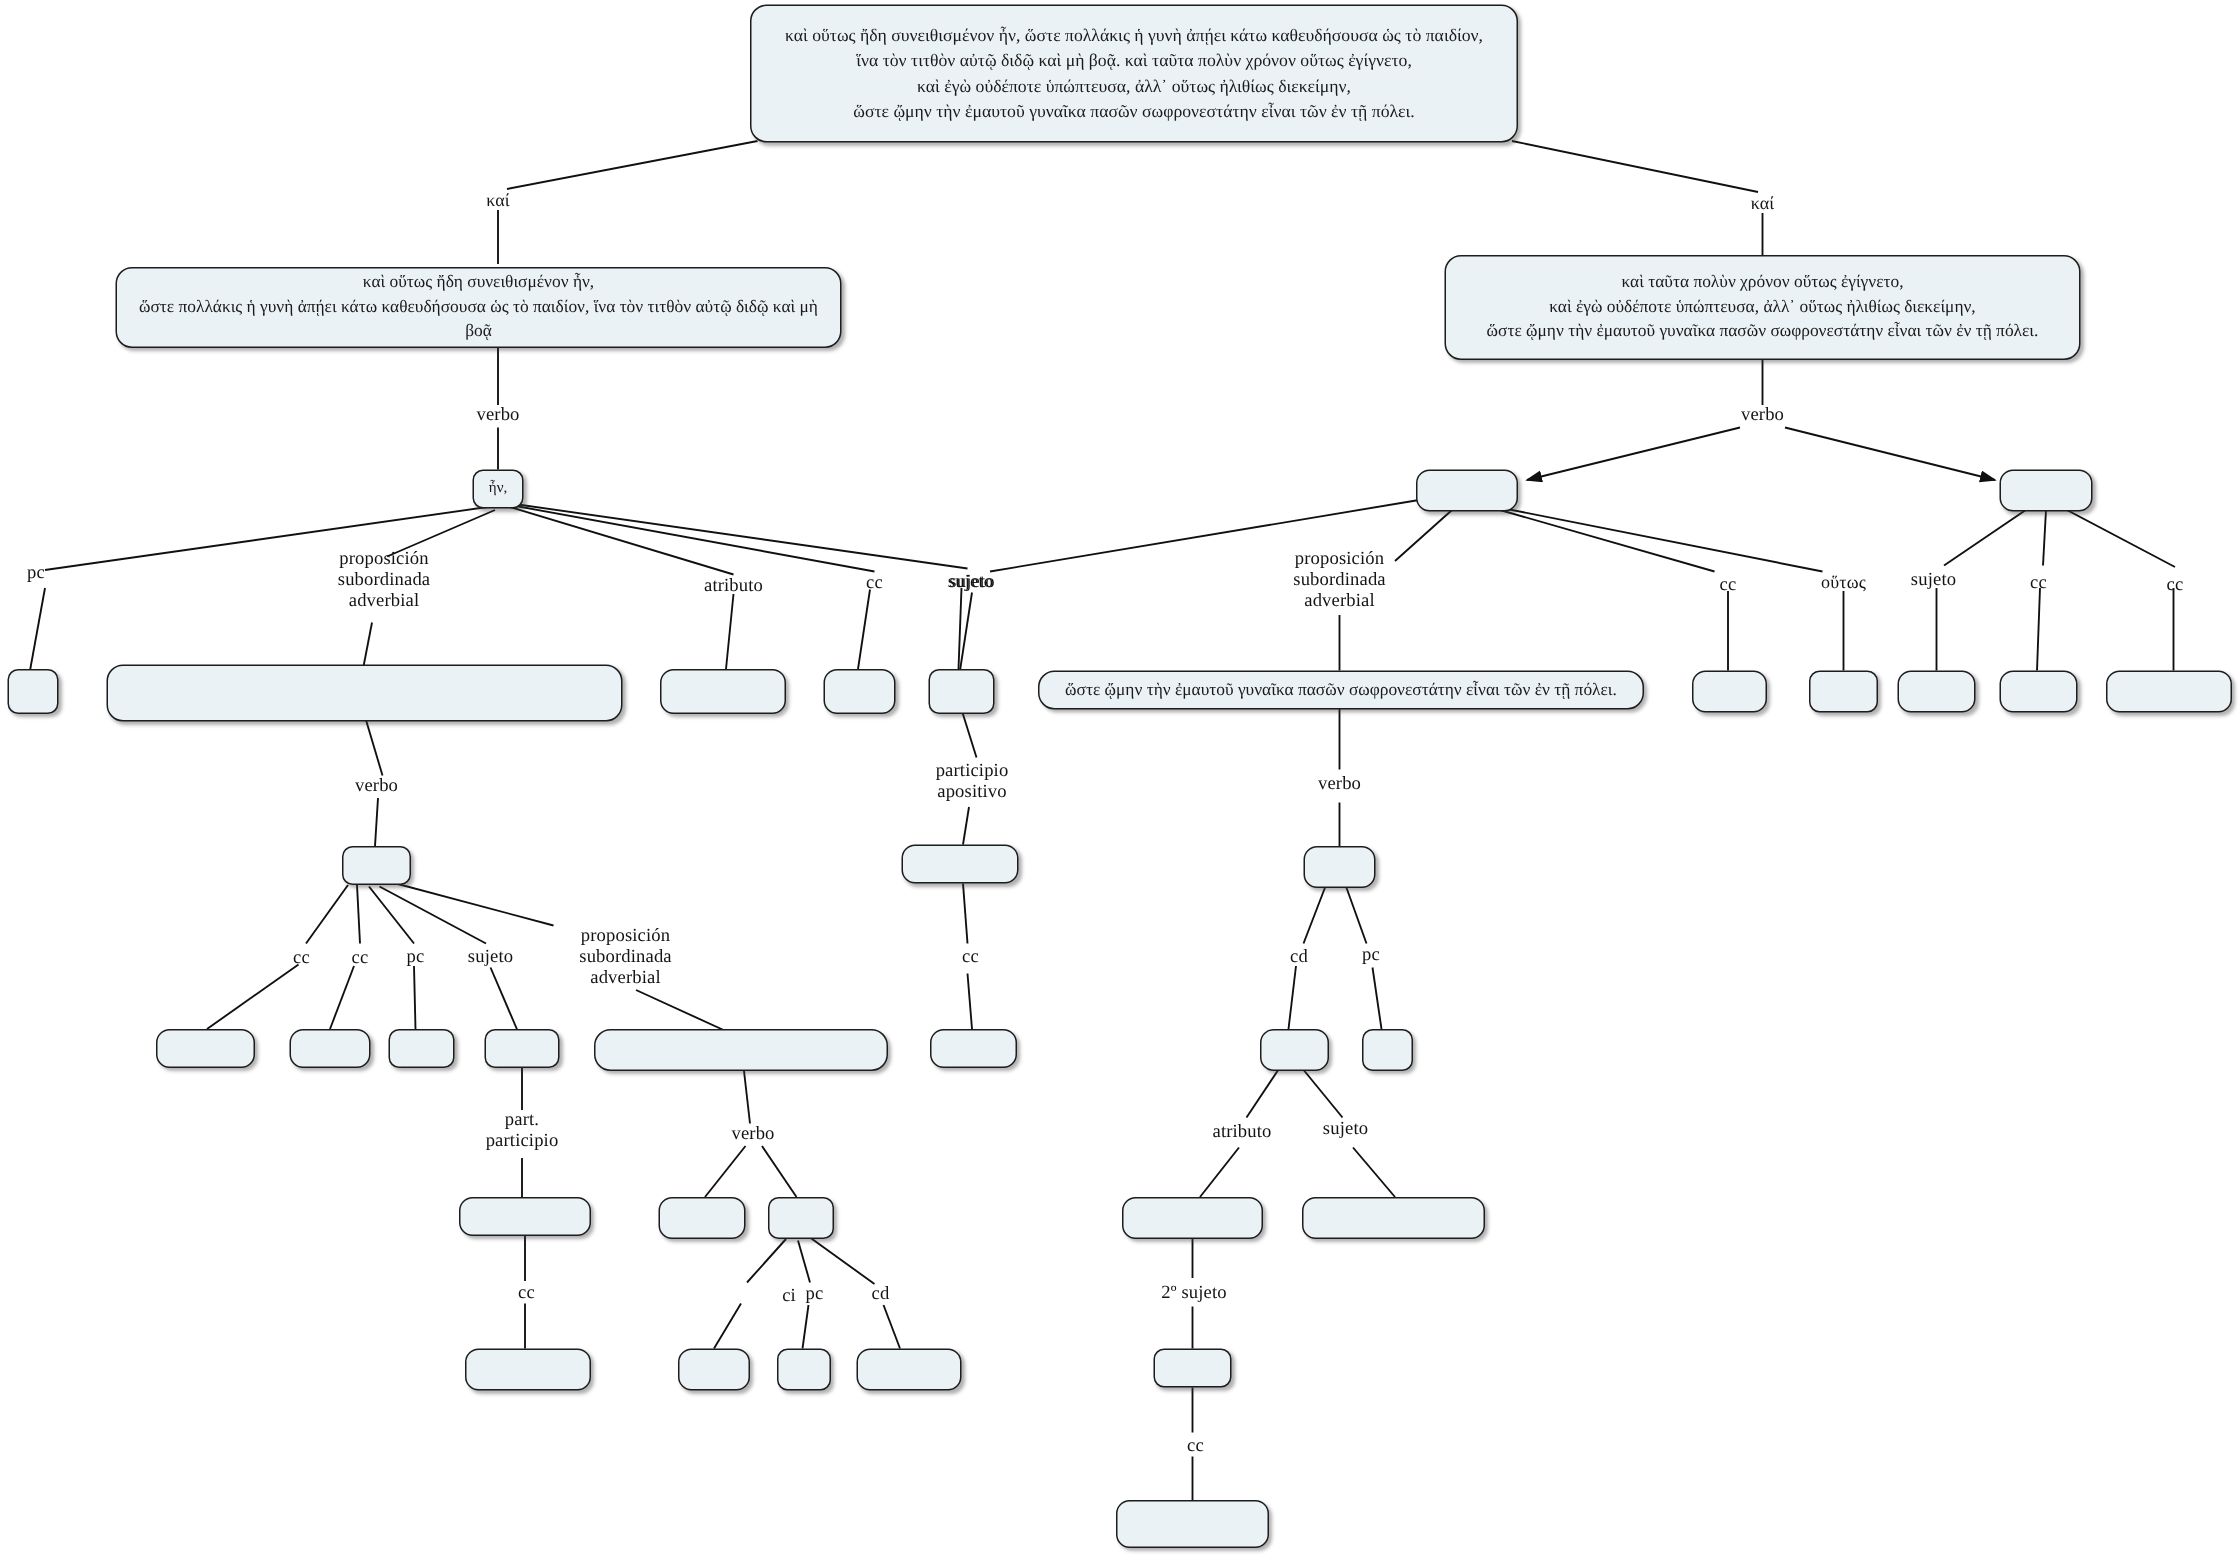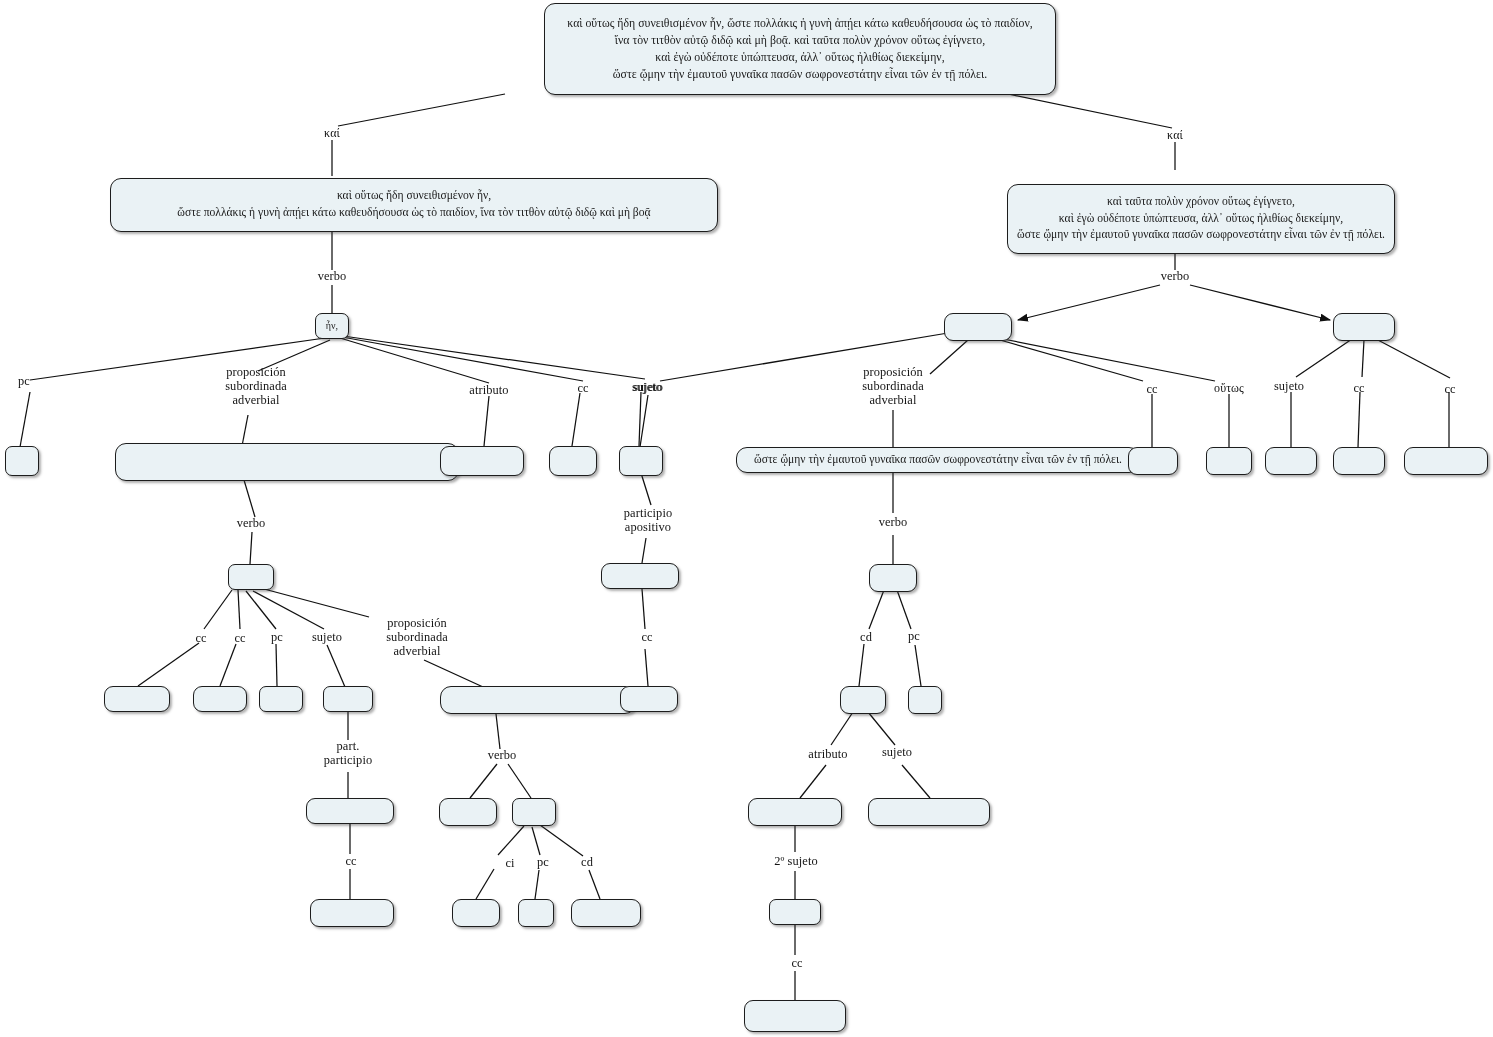--- a/index.html
+++ b/index.html
@@ -30,21 +30,21 @@
     box-shadow:2px 2px 2.5px rgba(60,60,60,0.40);
     display:flex;
     align-items:center;
     justify-content:center;
     text-align:center;
     line-height:1.45;
     font-size:11.5px;
     padding:2px 6px;
     white-space:pre-line;
   }
-  .node.big{font-size:11.6px;border-radius:11px;margin-left:44px;}
+  .node.big{font-size:11.6px;border-radius:11px;}
   .node.root{font-size:11.8px;}
   .node.tiny{font-size:10px;border-radius:7px;}
   .elabel{
     position:absolute;
     font-size:12.4px;
     color:#141414;
     text-align:center;
     line-height:1.12;
     white-space:pre-line;
     transform:translate(-50%,0);
@@ -159,24 +159,24 @@
       <path d="M795,925 L795,955"></path>
       <path d="M795,971 L795,1000"></path>
     </g>
   </svg>
 
   <div class="node root big" style="left:500px;top:3px;width:512px;height:92px;">καὶ οὕτως ἤδη συνειθισμένον ἦν, ὥστε πολλάκις ἡ γυνὴ ἀπῄει κάτω καθευδήσουσα ὡς τὸ παιδίον,
 ἵνα τὸν τιτθὸν αὐτῷ διδῷ καὶ μὴ βοᾷ. καὶ ταῦτα πολὺν χρόνον οὕτως ἐγίγνετο,
 καὶ ἐγὼ οὐδέποτε ὑπώπτευσα, ἀλλ᾿ οὕτως ἠλιθίως διεκείμην,
 ὥστε ᾤμην τὴν ἐμαυτοῦ γυναῖκα πασῶν σωφρονεστάτην εἶναι τῶν ἐν τῇ πόλει.</div>
 
-  <div class="node big" style="left:66px;top:178px;width:608px;height:54px;">καὶ οὕτως ἤδη συνειθισμένον ἦν,
+  <div class="node big" style="left:77px;top:178px;width:484px;height:54px;">καὶ οὕτως ἤδη συνειθισμένον ἦν,
 ὥστε πολλάκις ἡ γυνὴ ἀπῄει κάτω καθευδήσουσα ὡς τὸ παιδίον, ἵνα τὸν τιτθὸν αὐτῷ διδῷ καὶ μὴ βοᾷ</div>
 
-  <div class="node big" style="left:963px;top:184px;width:388px;height:70px;">καὶ ταῦτα πολὺν χρόνον οὕτως ἐγίγνετο,
+  <div class="node big" style="left:963px;top:170px;width:424px;height:70px;">καὶ ταῦτα πολὺν χρόνον οὕτως ἐγίγνετο,
 καὶ ἐγὼ οὐδέποτε ὑπώπτευσα, ἀλλ᾿ οὕτως ἠλιθίως διεκείμην,
 ὥστε ᾤμην τὴν ἐμαυτοῦ γυναῖκα πασῶν σωφρονεστάτην εἶναι τῶν ἐν τῇ πόλει.</div>
 
   <div class="node tiny" style="left:315px;top:313px;width:34px;height:26px;">ἦν,</div>
 
   <div class="node tiny" style="left:5px;top:446px;width:34px;height:30px;"></div>
   <div class="node big" style="left:71px;top:443px;width:344px;height:38px;"></div>
   <div class="node" style="left:440px;top:446px;width:84px;height:30px;"></div>
   <div class="node" style="left:549px;top:446px;width:48px;height:30px;"></div>
   <div class="node tiny" style="left:619px;top:446px;width:44px;height:30px;"></div>
@@ -244,21 +244,21 @@
   <div class="elabel" style="left:327px;top:631px;">sujeto</div>
   <div class="elabel" style="left:417px;top:617px;">proposición
 subordinada
 adverbial</div>
 
   <div class="elabel" style="left:348px;top:740px;">part.
 participio</div>
   <div class="elabel" style="left:351px;top:855px;">cc</div>
 
   <div class="elabel" style="left:502px;top:749px;">verbo</div>
-  <div class="elabel" style="left:510px;top:857px;">ci</div>
+  <div class="elabel" style="left:526px;top:857px;">ci</div>
   <div class="elabel" style="left:543px;top:856px;">pc</div>
   <div class="elabel" style="left:587px;top:856px;">cd</div>
 
   <div class="elabel" style="left:648px;top:507px;">participio
 apositivo</div>
   <div class="elabel" style="left:647px;top:631px;">cc</div>
 
   <div class="elabel" style="left:1175px;top:270px;">verbo</div>
 
   <div class="elabel" style="left:648px;top:381px;">sujeto</div>

